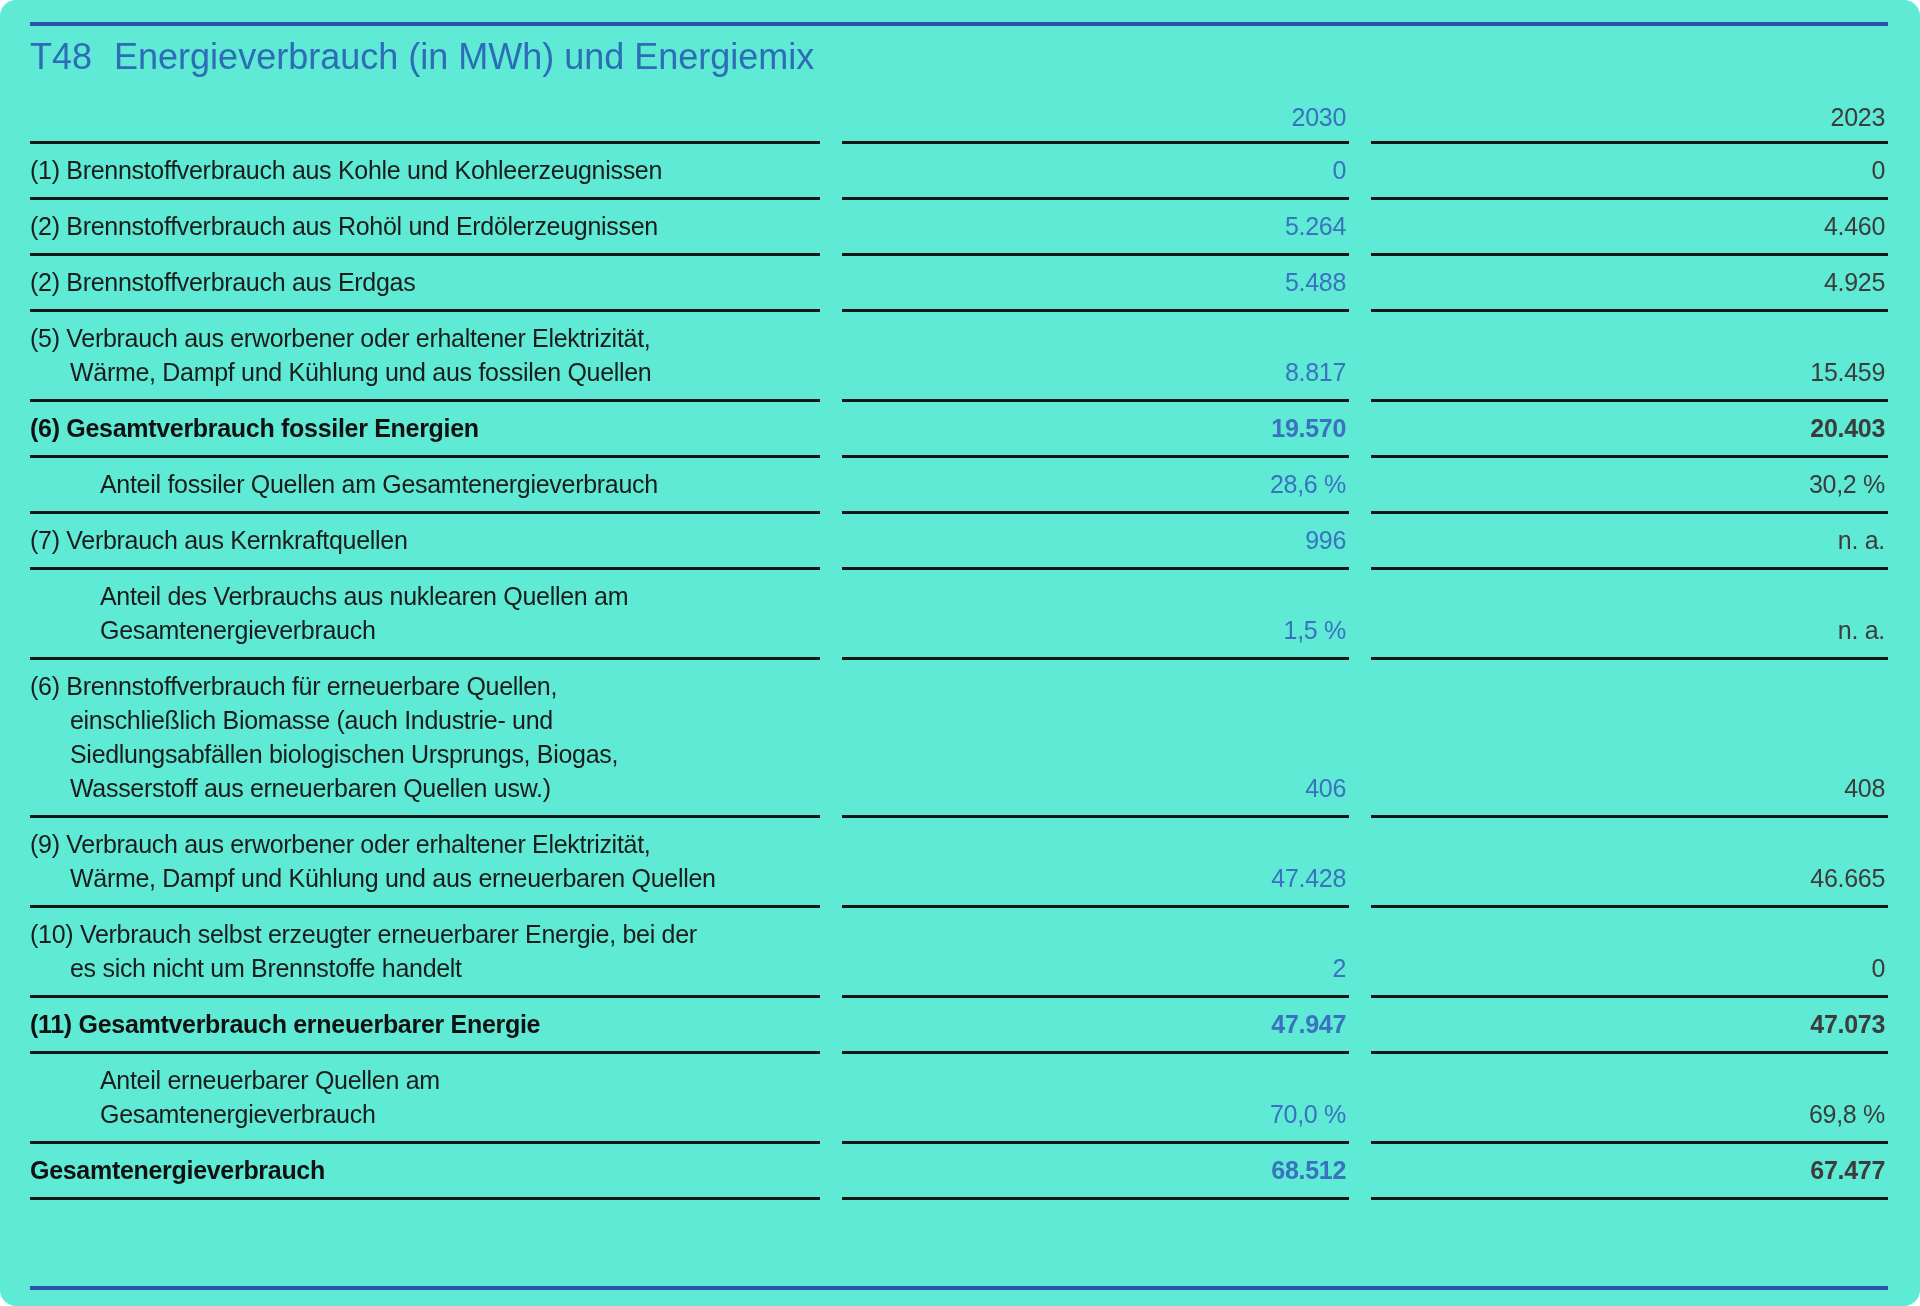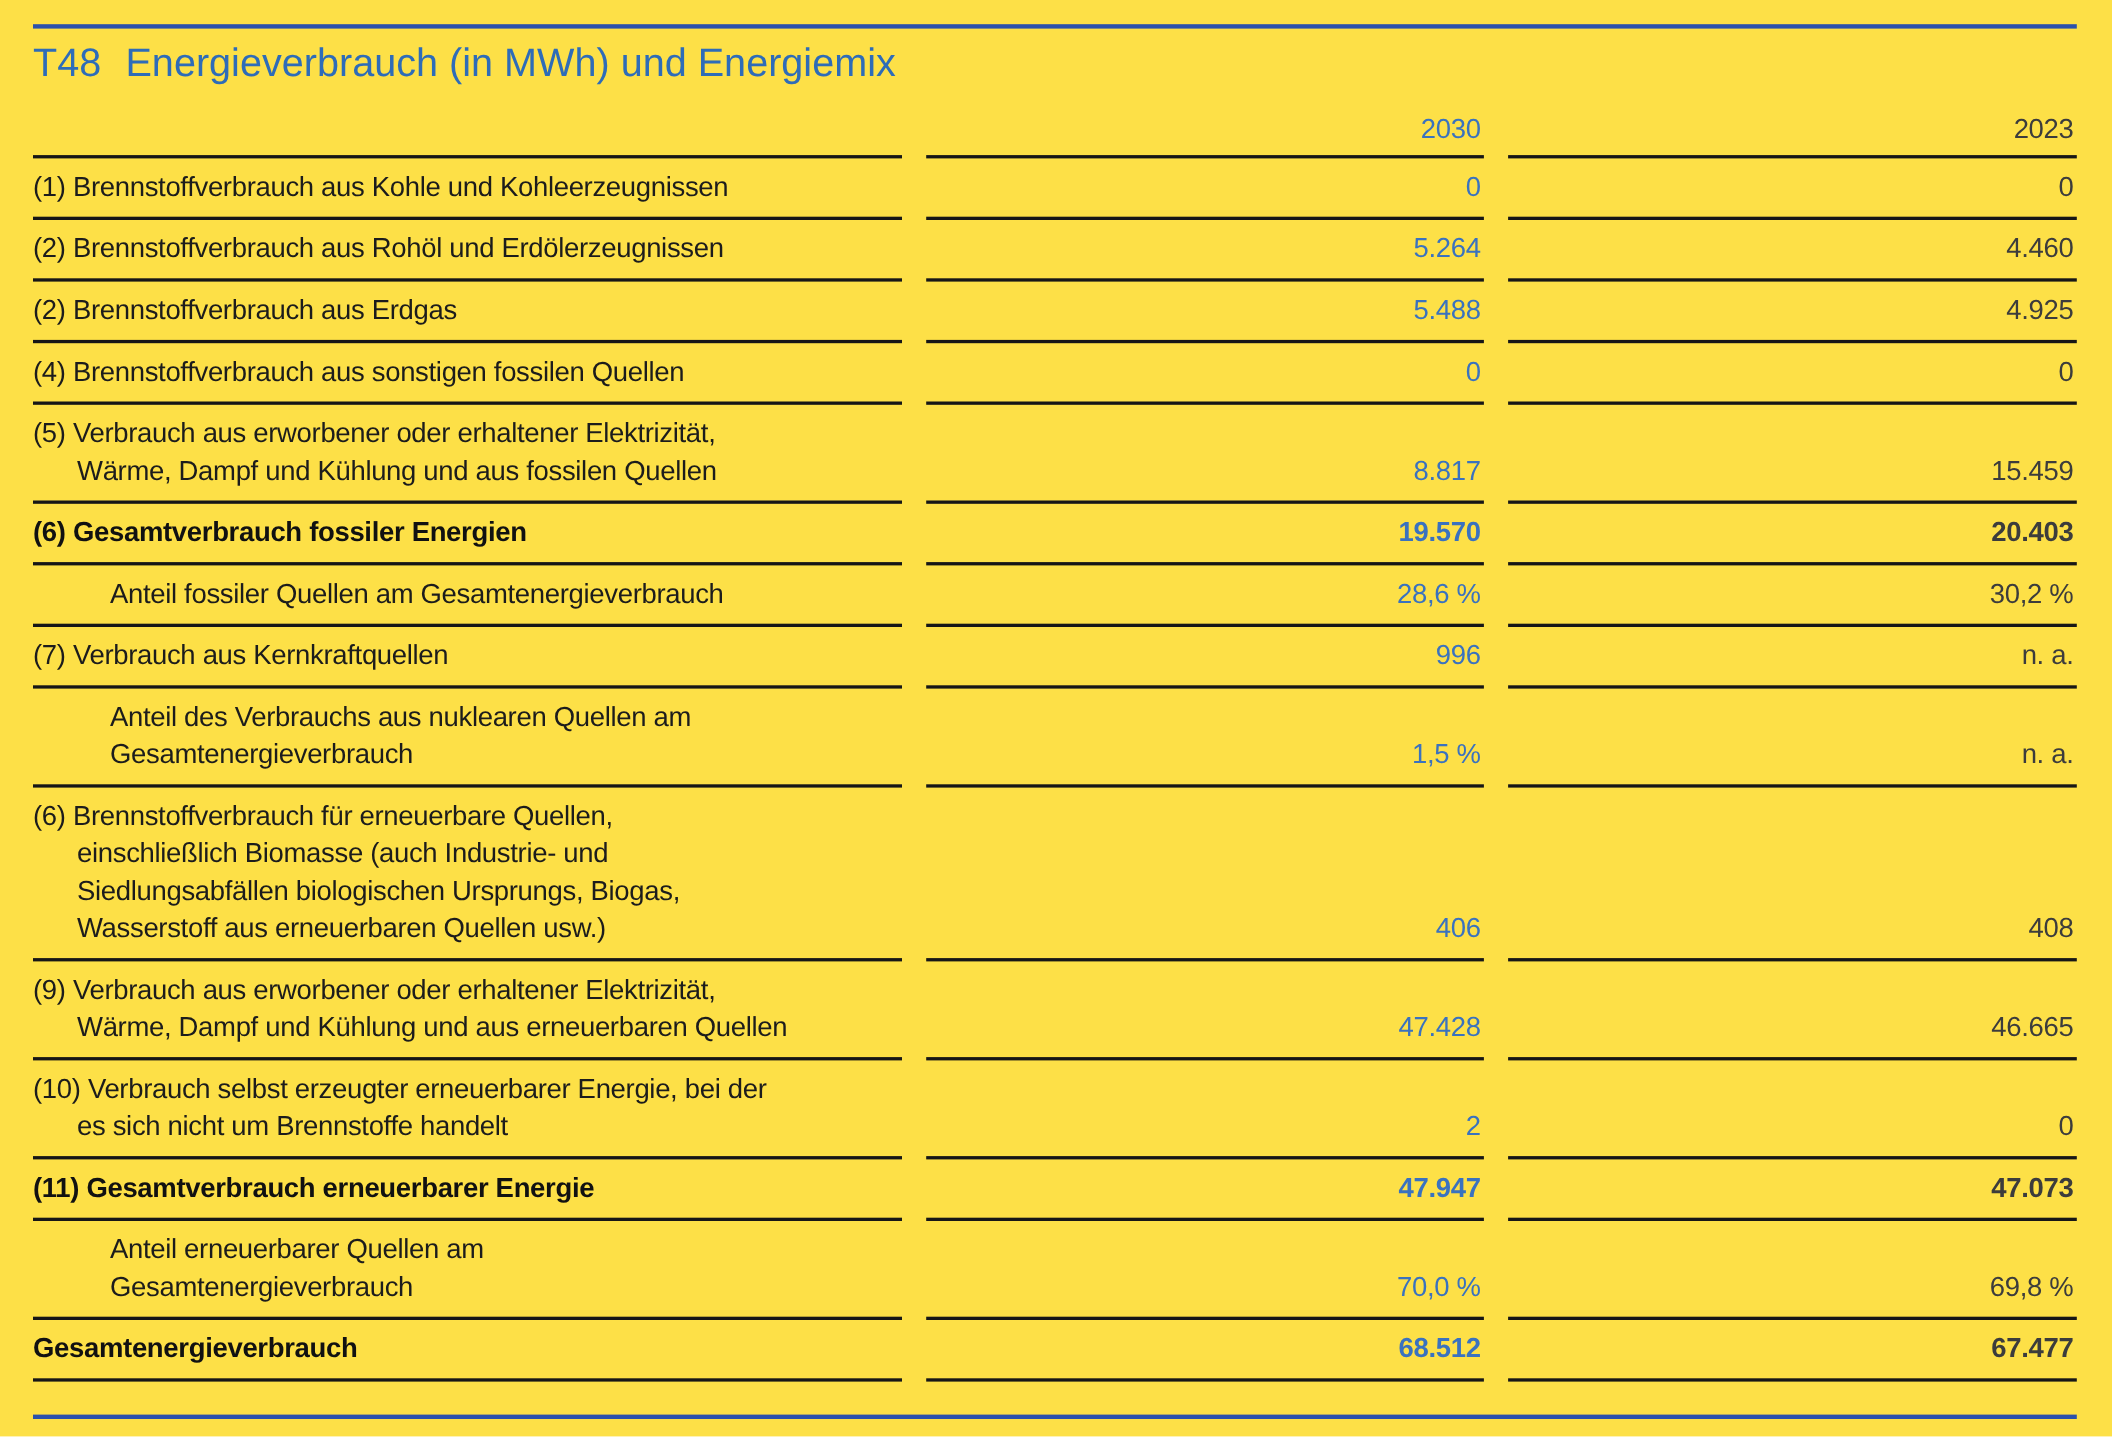--- a/index.html
+++ b/index.html
@@ -8,24 +8,25 @@
     --text-black:#1C1C1C;
     --text-gray:#3C3C3C;
     --rule-black:#161616;
     --divider-blue:#2B51AB;
   }
   *{box-sizing:border-box;}
   html,body{margin:0;padding:0;background:#ffffff;}
   .page{
     position:relative;
     width:1920px;height:1306px;
-    background:#fde047;
+    background:#5eead4;
     font-family:"Liberation Sans","DejaVu Sans",sans-serif;
     color:var(--text-black);
     overflow:hidden;
+    border-radius:16px;
   }
   .divider{
     position:absolute;left:30px;width:1858px;height:4px;
     background:var(--divider-blue);
   }
   .divider.top{top:22px;}
   .divider.bottom{top:1286px;}
   .caption{
     position:absolute;left:30px;top:36px;
     font-size:36px;line-height:42px;
@@ -106,25 +107,20 @@
           <td class="lbl num">(2) Brennstoffverbrauch aus Rohöl und Erdölerzeugnissen</td>
           <td class="v c2024">5.264</td>
           <td class="v c2023">4.460</td>
         </tr>
         <tr>
           <td class="lbl num">(2) Brennstoffverbrauch aus Erdgas</td>
           <td class="v c2024">5.488</td>
           <td class="v c2023">4.925</td>
         </tr>
         <tr>
-          <td class="lbl num">(4) Brennstoffverbrauch aus sonstigen fossilen Quellen</td>
-          <td class="v c2024">0</td>
-          <td class="v c2023">0</td>
-        </tr>
-        <tr>
           <td class="lbl num">(5) Verbrauch aus erworbener oder erhaltener Elektrizität,
 Wärme, Dampf und Kühlung und aus fossilen Quellen</td>
           <td class="v c2024">8.817</td>
           <td class="v c2023">15.459</td>
         </tr>
         <tr class="bold">
           <td class="lbl num">(6) Gesamtverbrauch fossiler Energien</td>
           <td class="v c2024">19.570</td>
           <td class="v c2023">20.403</td>
         </tr>

